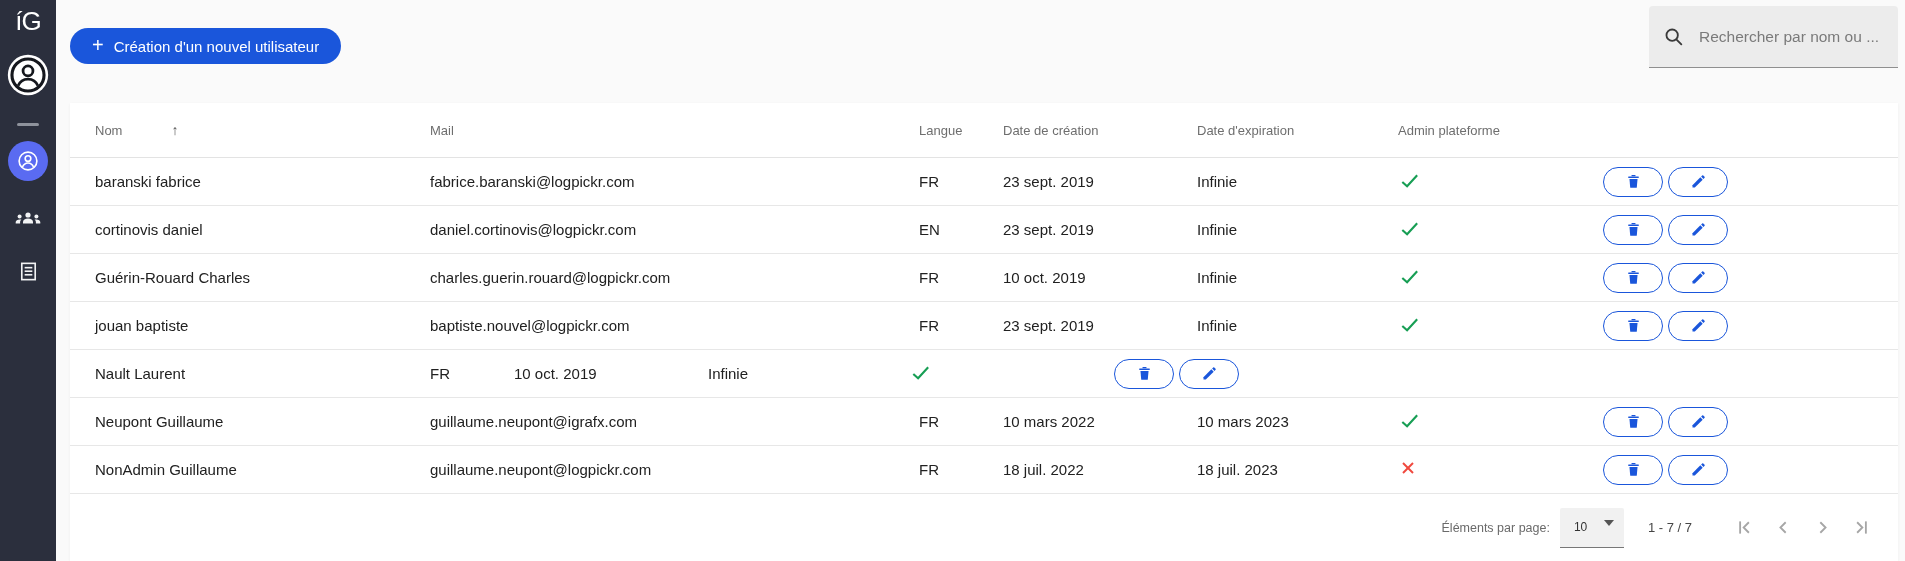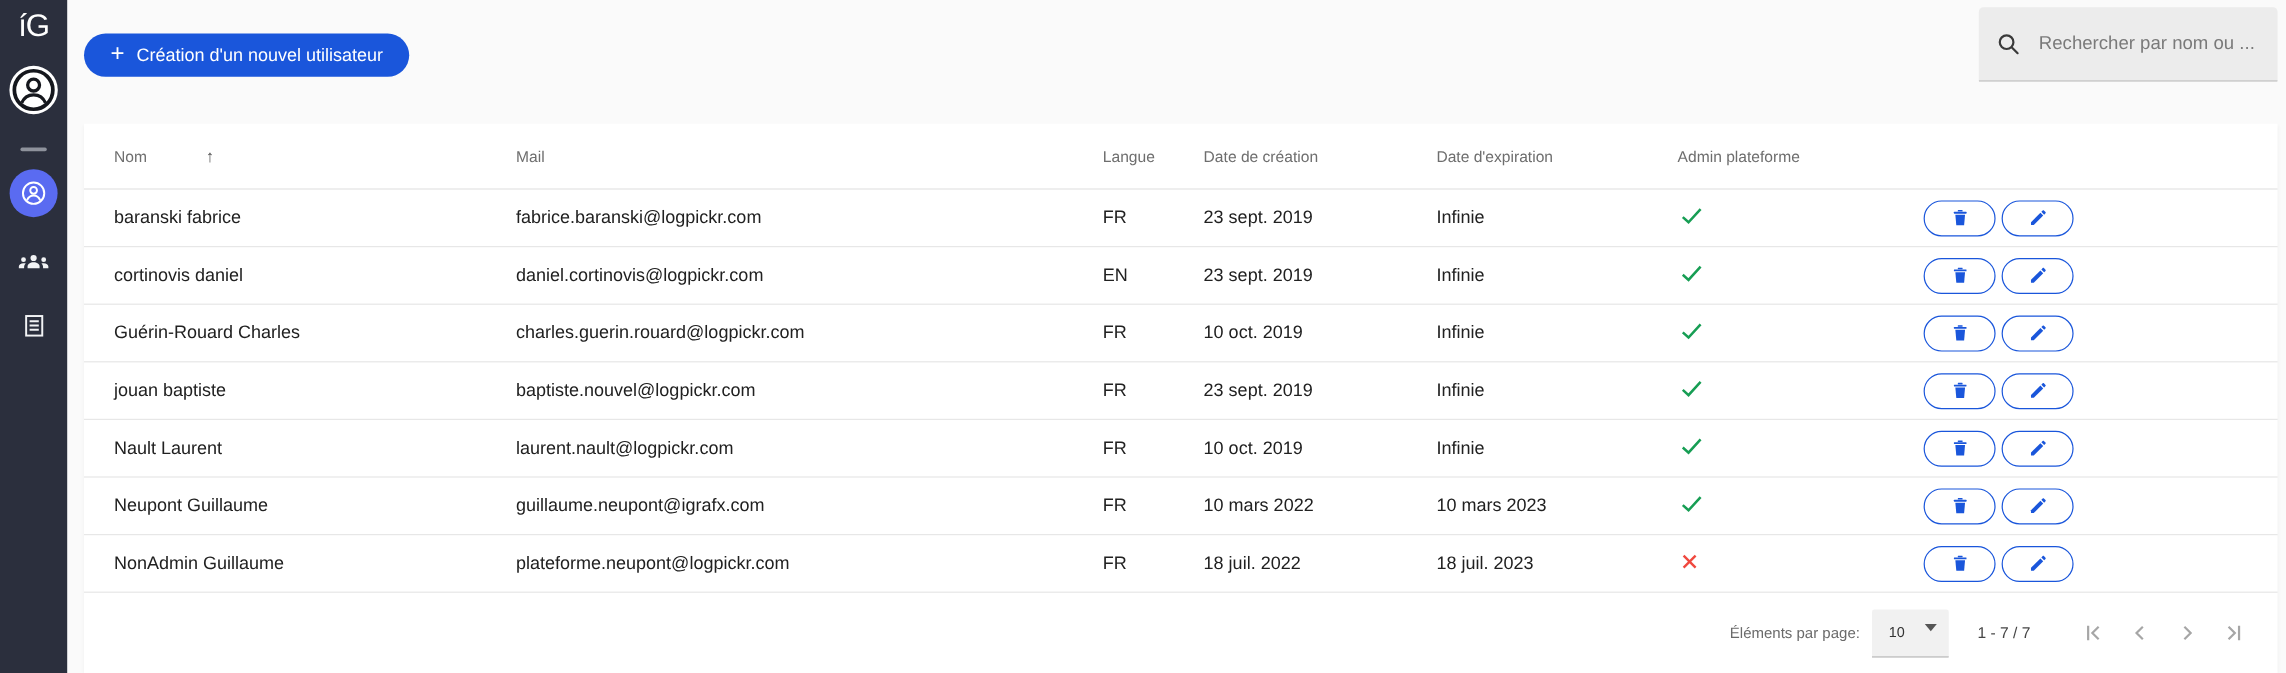--- a/index.html
+++ b/index.html
@@ -288,21 +288,20 @@
         <svg viewBox="0 0 24 24" width="17" height="17" fill="#1a56db">
           <path d="M3.5 17.2V20.5h3.3L17.9 9.4l-3.3-3.3L3.5 17.2z"></path>
           <path d="M20.6 6.7c.4-.4.4-1 0-1.4l-1.9-1.9c-.4-.4-1-.4-1.4 0l-1.6 1.6 3.3 3.3 1.6-1.6z"></path>
         </svg>
       </button>
     </div>
   </div>
 
   <div class="trow">
     <div class="cell col-name">Nault Laurent</div>
-    <div class="cell col-mail">laurent.nault@logpickr.com</div>
     <div class="cell col-lang">FR</div>
     <div class="cell col-created">10 oct. 2019</div>
     <div class="cell col-expires">Infinie</div>
     <div class="cell col-admin">
       <span>
         <svg viewBox="0 0 24 24" width="23" height="23" fill="none" stroke="#179e54" stroke-width="2.2">
           <polyline points="4.5,13.5 9.5,18 20,6.5"></polyline>
         </svg>
       </span>
 
@@ -350,21 +349,21 @@
         <svg viewBox="0 0 24 24" width="17" height="17" fill="#1a56db">
           <path d="M3.5 17.2V20.5h3.3L17.9 9.4l-3.3-3.3L3.5 17.2z"></path>
           <path d="M20.6 6.7c.4-.4.4-1 0-1.4l-1.9-1.9c-.4-.4-1-.4-1.4 0l-1.6 1.6 3.3 3.3 1.6-1.6z"></path>
         </svg>
       </button>
     </div>
   </div>
 
   <div class="trow">
     <div class="cell col-name">NonAdmin Guillaume</div>
-    <div class="cell col-mail">plateforme.neupont@logpickr.com</div>
+    <div class="cell col-mail">guillaume.neupont@logpickr.com</div>
     <div class="cell col-lang">FR</div>
     <div class="cell col-created">18 juil. 2022</div>
     <div class="cell col-expires">18 juil. 2023</div>
     <div class="cell col-admin">
 
       <span>
         <svg viewBox="0 0 24 24" width="20" height="20" fill="none" stroke="#f0483e" stroke-width="2.4">
           <line x1="6" y1="6" x2="18" y2="18"></line>
                 <line x1="18" y1="6" x2="6" y2="18"></line>
         </svg>

